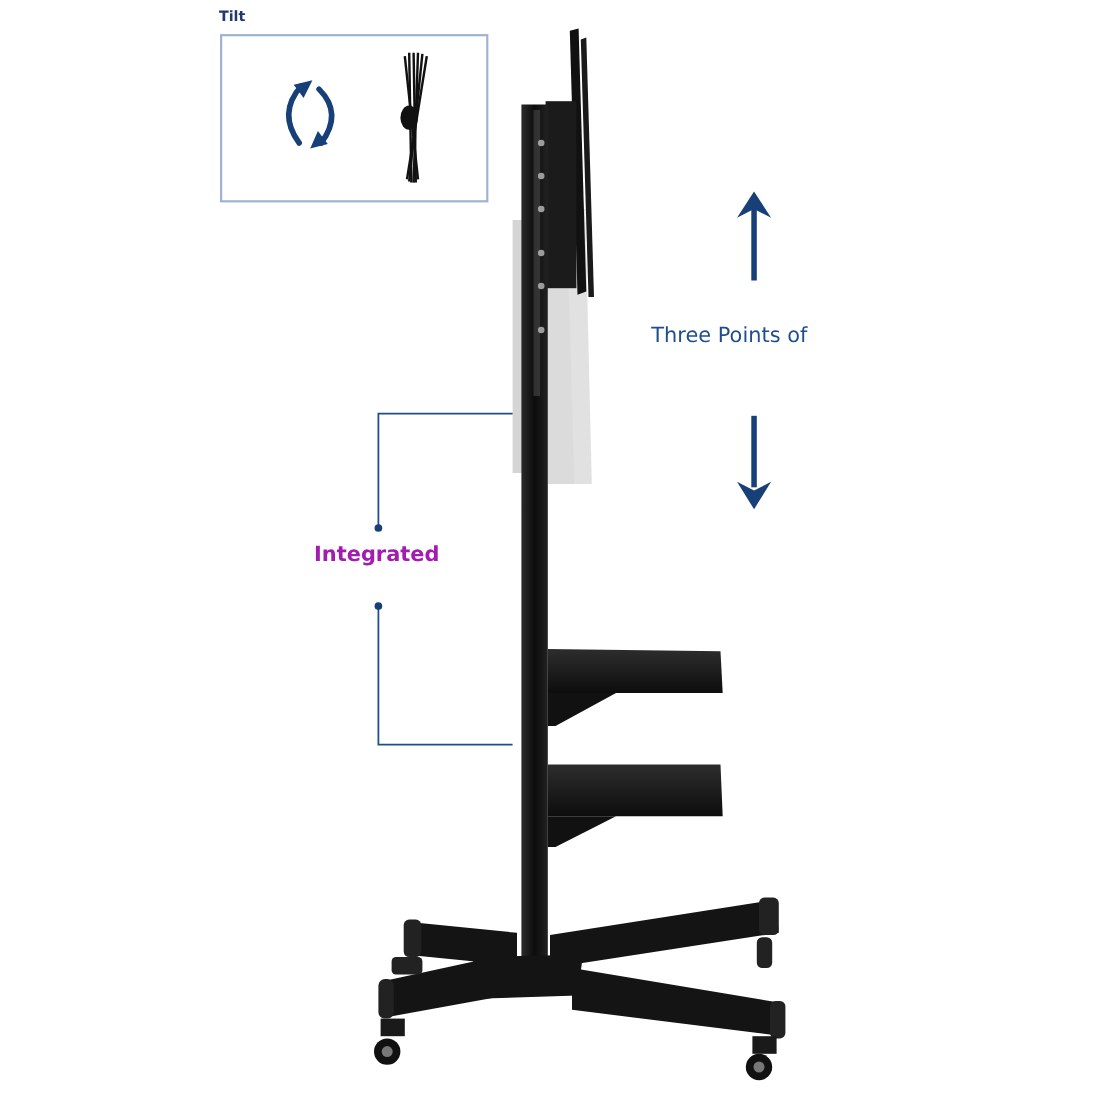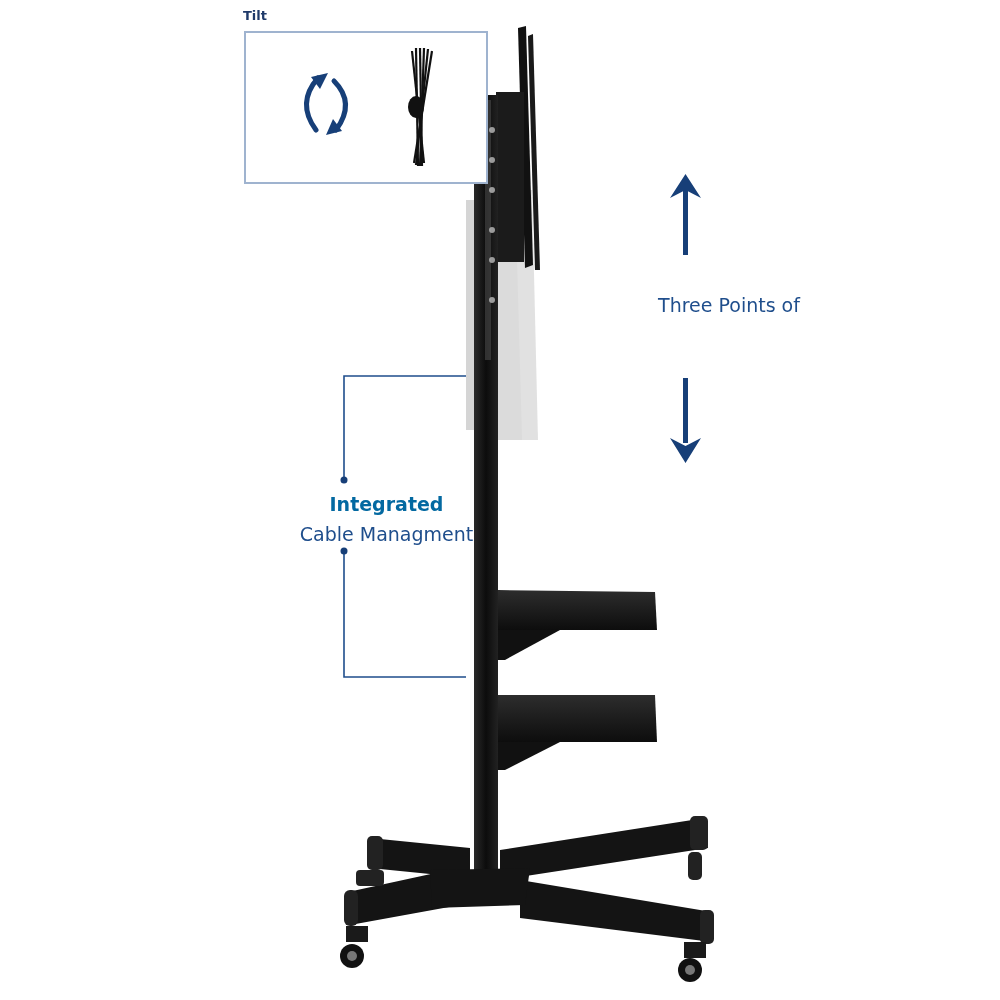--- a/index.html
+++ b/index.html
@@ -1,23 +1,23 @@
 <!DOCTYPE html>
 <html><head>
   <meta charset="utf-8">
   <style>
     html, body { margin: 0; padding: 0; background: #ffffff; }
     body { width: 1000px; height: 1000px; position: relative; overflow: hidden; font-family: "DejaVu Sans", sans-serif; }
-    .abs { position: absolute; margin-left: 44px; }
+    .abs { position: absolute; }
     .tilt-title { left: 199px; top: 8px; font-size: 13px; font-weight: bold; color: #1f3a6a; font-family: "DejaVu Sans", sans-serif; }
     .tilt-box { left: 200px; top: 31px; width: 244px; height: 153px; border: 2px solid #9fb3cf; box-sizing: border-box; background: #fff; }
-    .height-label { left: 580px; top: 290px; width: 210px; text-align: center; color: #1f4e8c; font-size: 19px; line-height: 30px; font-family: "DejaVu Sans", sans-serif; }
+    .height-label { left: 558px; top: 290px; width: 210px; text-align: center; color: #1f4e8c; font-size: 19px; line-height: 30px; font-family: "DejaVu Sans", sans-serif; }
     .height-label .bold { font-weight: bold; color: #173f78; font-size: 18.5px; }
     .cable-label { left: 245px; top: 489px; width: 195px; text-align: center; color: #1f4e8c; font-size: 19px; line-height: 30px; font-family: "DejaVu Sans", sans-serif; }
-    .cable-label .bold { font-weight: bold; color: #0369a1; }
+    .cable-label .bold { font-weight: bold; color: #a21caf; }
     svg.full { position: absolute; left: 0; top: 0; }
   </style>
 </head>
 <body>
 
 <svg class="full" width="1000" height="1000" viewBox="0 0 1000 1000">
   <defs>
     <linearGradient id="pole" x1="0" x2="1" y1="0" y2="0">
       <stop offset="0" stop-color="#2a2a2a"></stop>
       <stop offset="0.5" stop-color="#0c0c0c"></stop>
@@ -121,14 +121,13 @@
     <ellipse cx="170" cy="74" rx="8" ry="11" fill="#111"></ellipse>
   </svg>
 </div>
 
 <div class="abs height-label">
   <div>Three Points of</div>
 </div>
 
 <div class="abs cable-label">
   <div class="bold">Integrated</div>
-  <div>Cable Managment</div>
 </div>
 
 </body></html>

